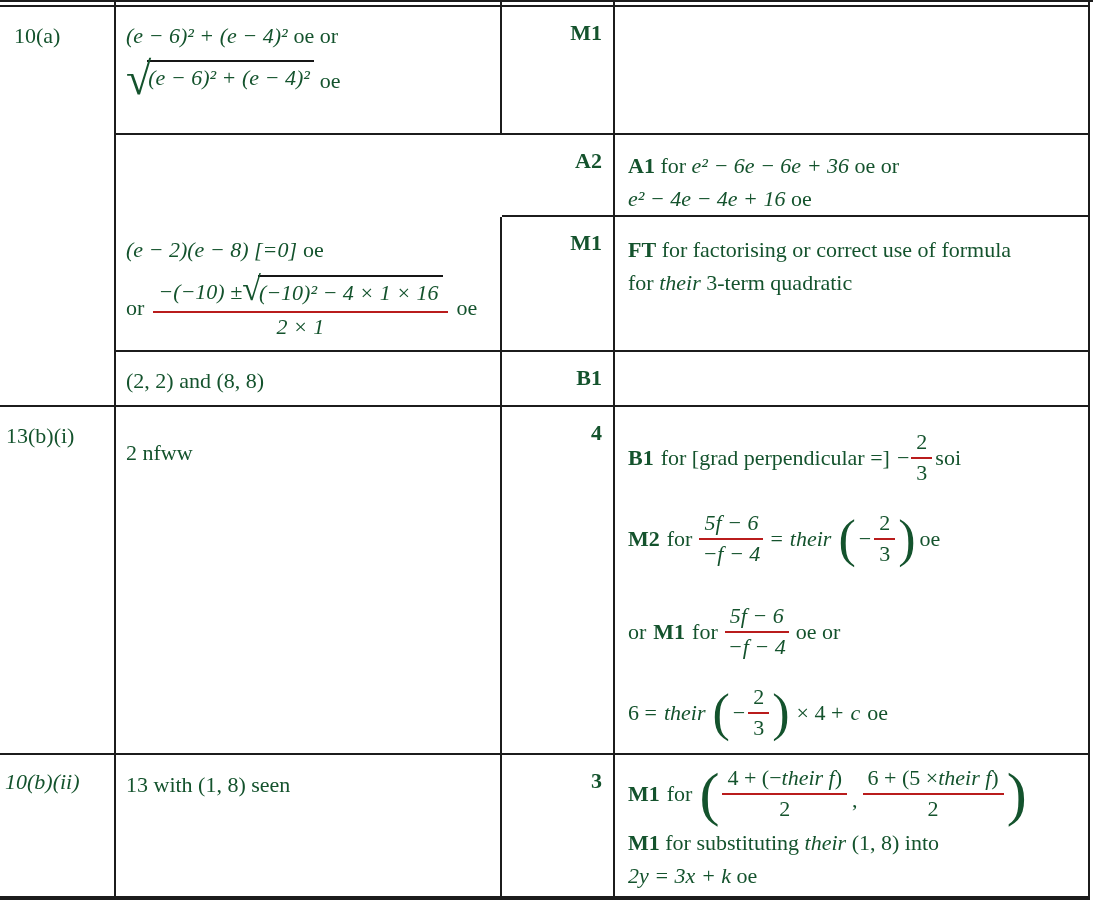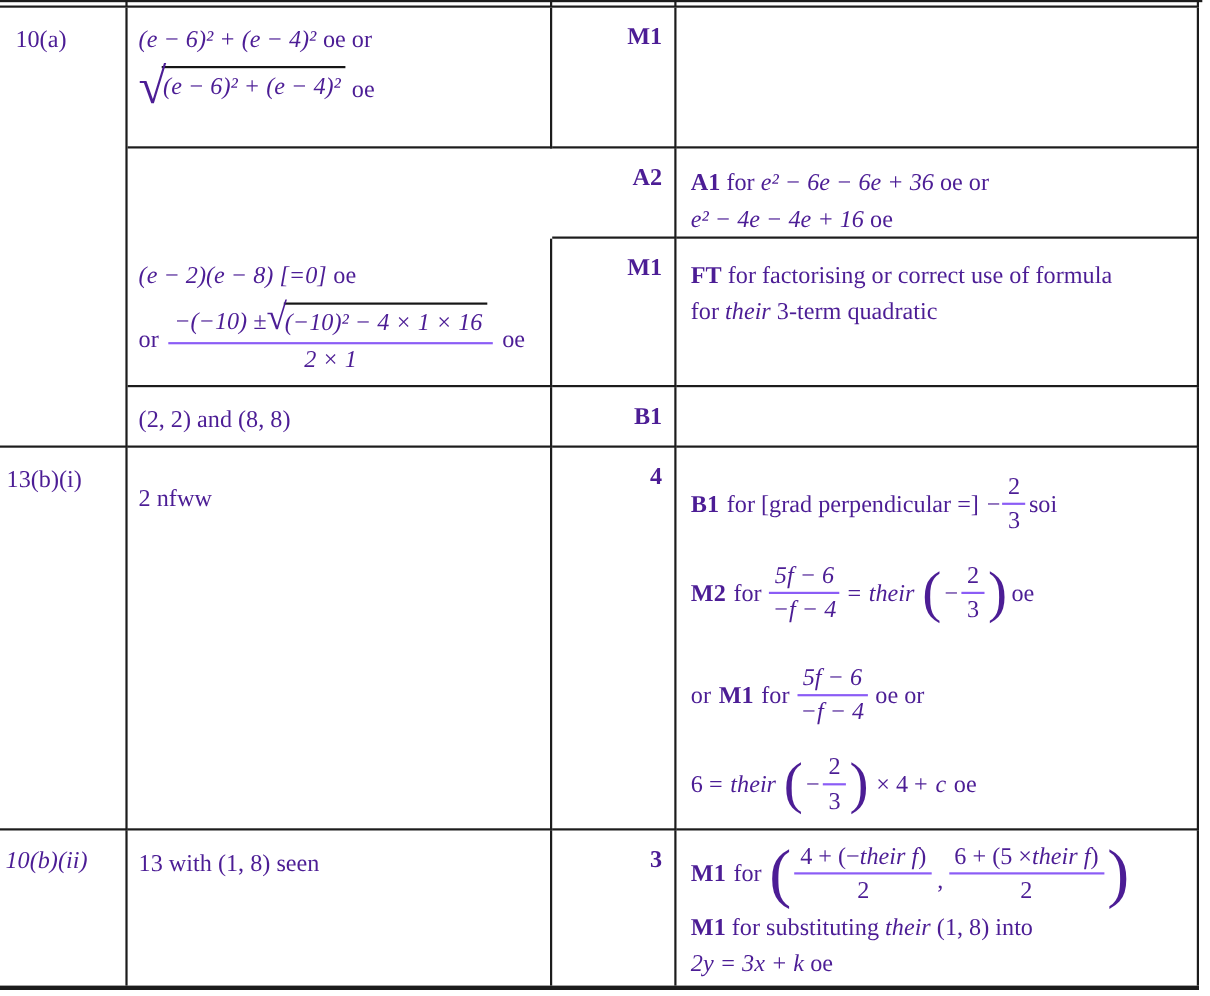--- a/index.html
+++ b/index.html
@@ -2,21 +2,21 @@
 <html><head>
 <meta charset="utf-8">
 <style>
   html,body{margin:0;padding:0;background:#fff;}
   *{box-sizing:border-box;}
   .sheet{
     position:relative;
     width:1100px;height:904px;
     background:#ffffff;
     font-family:"Liberation Serif","DejaVu Serif",serif;
-    color:#4c1d95;
+    color:#14532d;
     font-size:22px;
     overflow:hidden;
   }
   
   .top-rule{position:absolute;left:0;top:0;width:1093px;height:2px;background:#1c1c1c;}
   .stub{position:absolute;top:0;width:2px;height:6px;background:#1c1c1c;}
 
   .ms-table{
     position:absolute;left:0;top:5px;
     width:1090px;
@@ -53,21 +53,21 @@
   .guide-b1{grid-row:5;padding-top:22px;}
   .guide-b2{grid-row:6;padding-top:10px;}
 
   .line{line-height:33px;}
   .m{font-style:italic;}
   .mk{font-weight:bold;}
   .tail{margin-left:6px;}
 
   
   .frac{display:inline-flex;flex-direction:column;align-items:center;text-align:center;line-height:26px;}
-  .fnum{display:flex;align-items:flex-end;justify-content:center;border-bottom:2px solid #8b5cf6;padding:0 5px 2px;}
+  .fnum{display:flex;align-items:flex-end;justify-content:center;border-bottom:2px solid #b91c1c;padding:0 5px 2px;}
   .fden{padding-top:1px;}
 
   
   .sqrt{display:inline-flex;align-items:flex-start;}
   .rsign{line-height:1;}
   .rad{border-top:2px solid #161616;padding:3px 4px 0 1px;}
   .rsign-lg{font-size:46px;margin-right:-4px;transform:translateY(-4px);}
   .rsign-sm{font-size:34px;margin-right:-3px;transform:translateY(-3px);}
 
   

